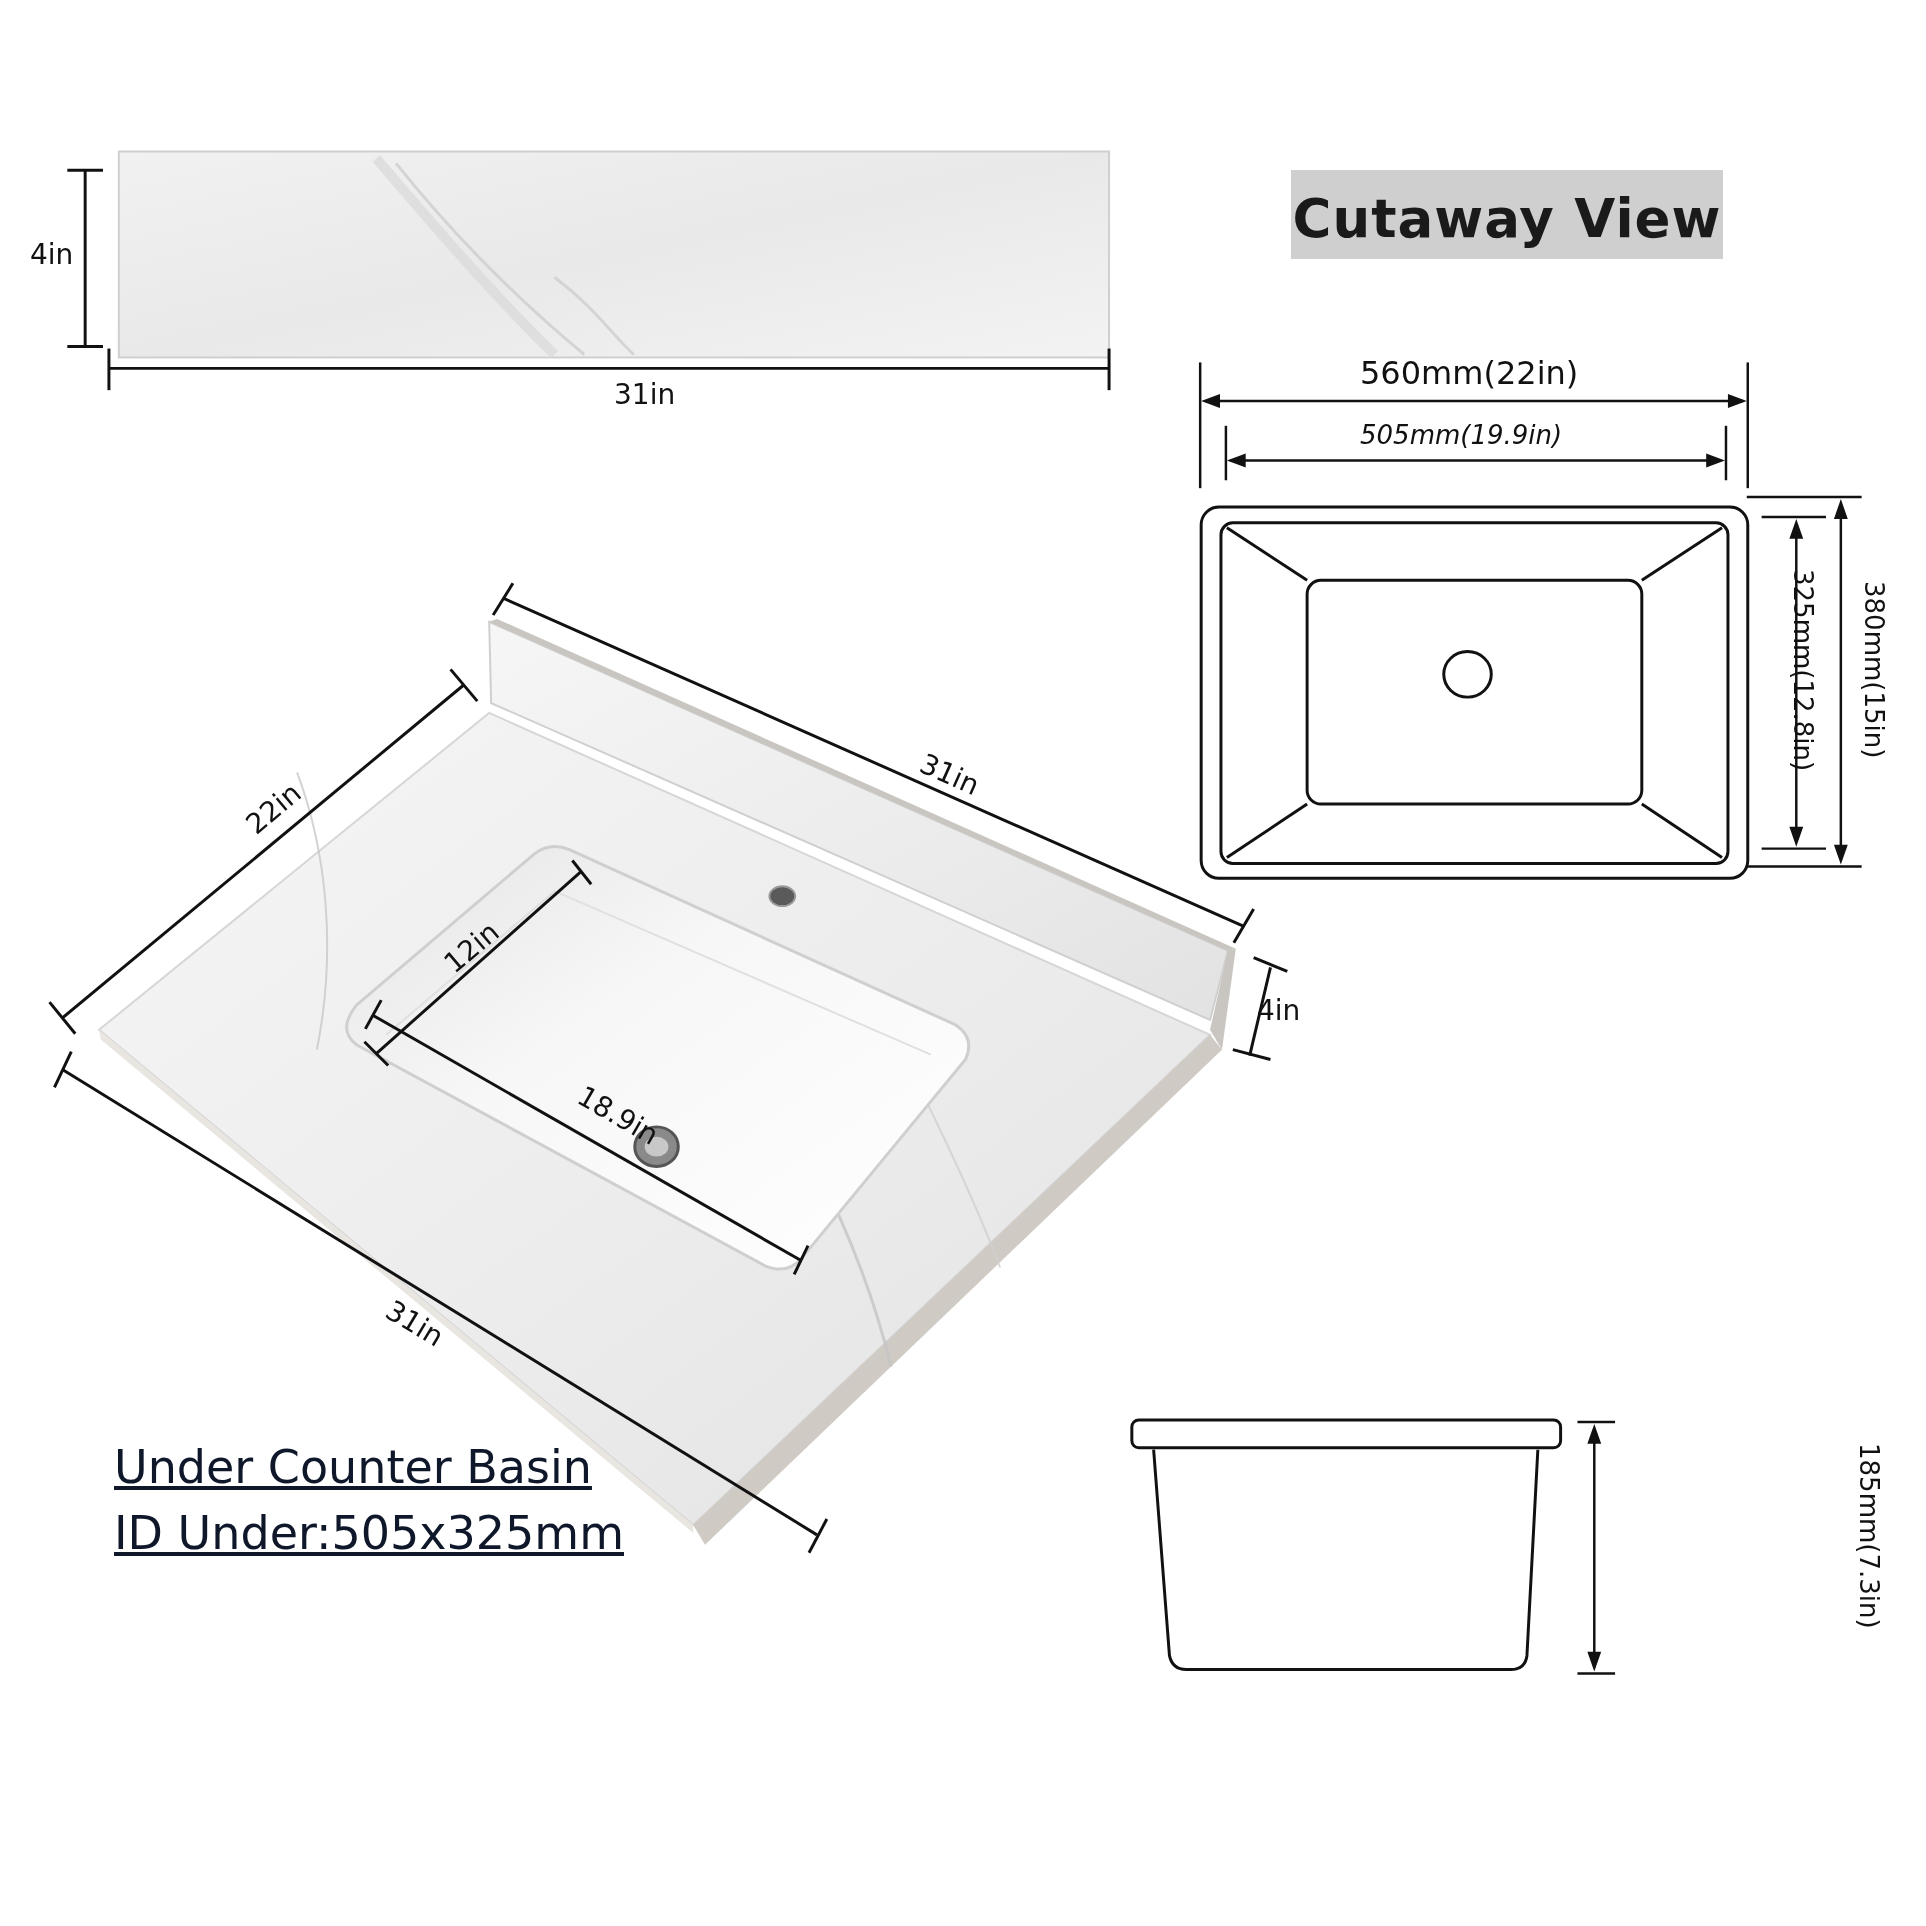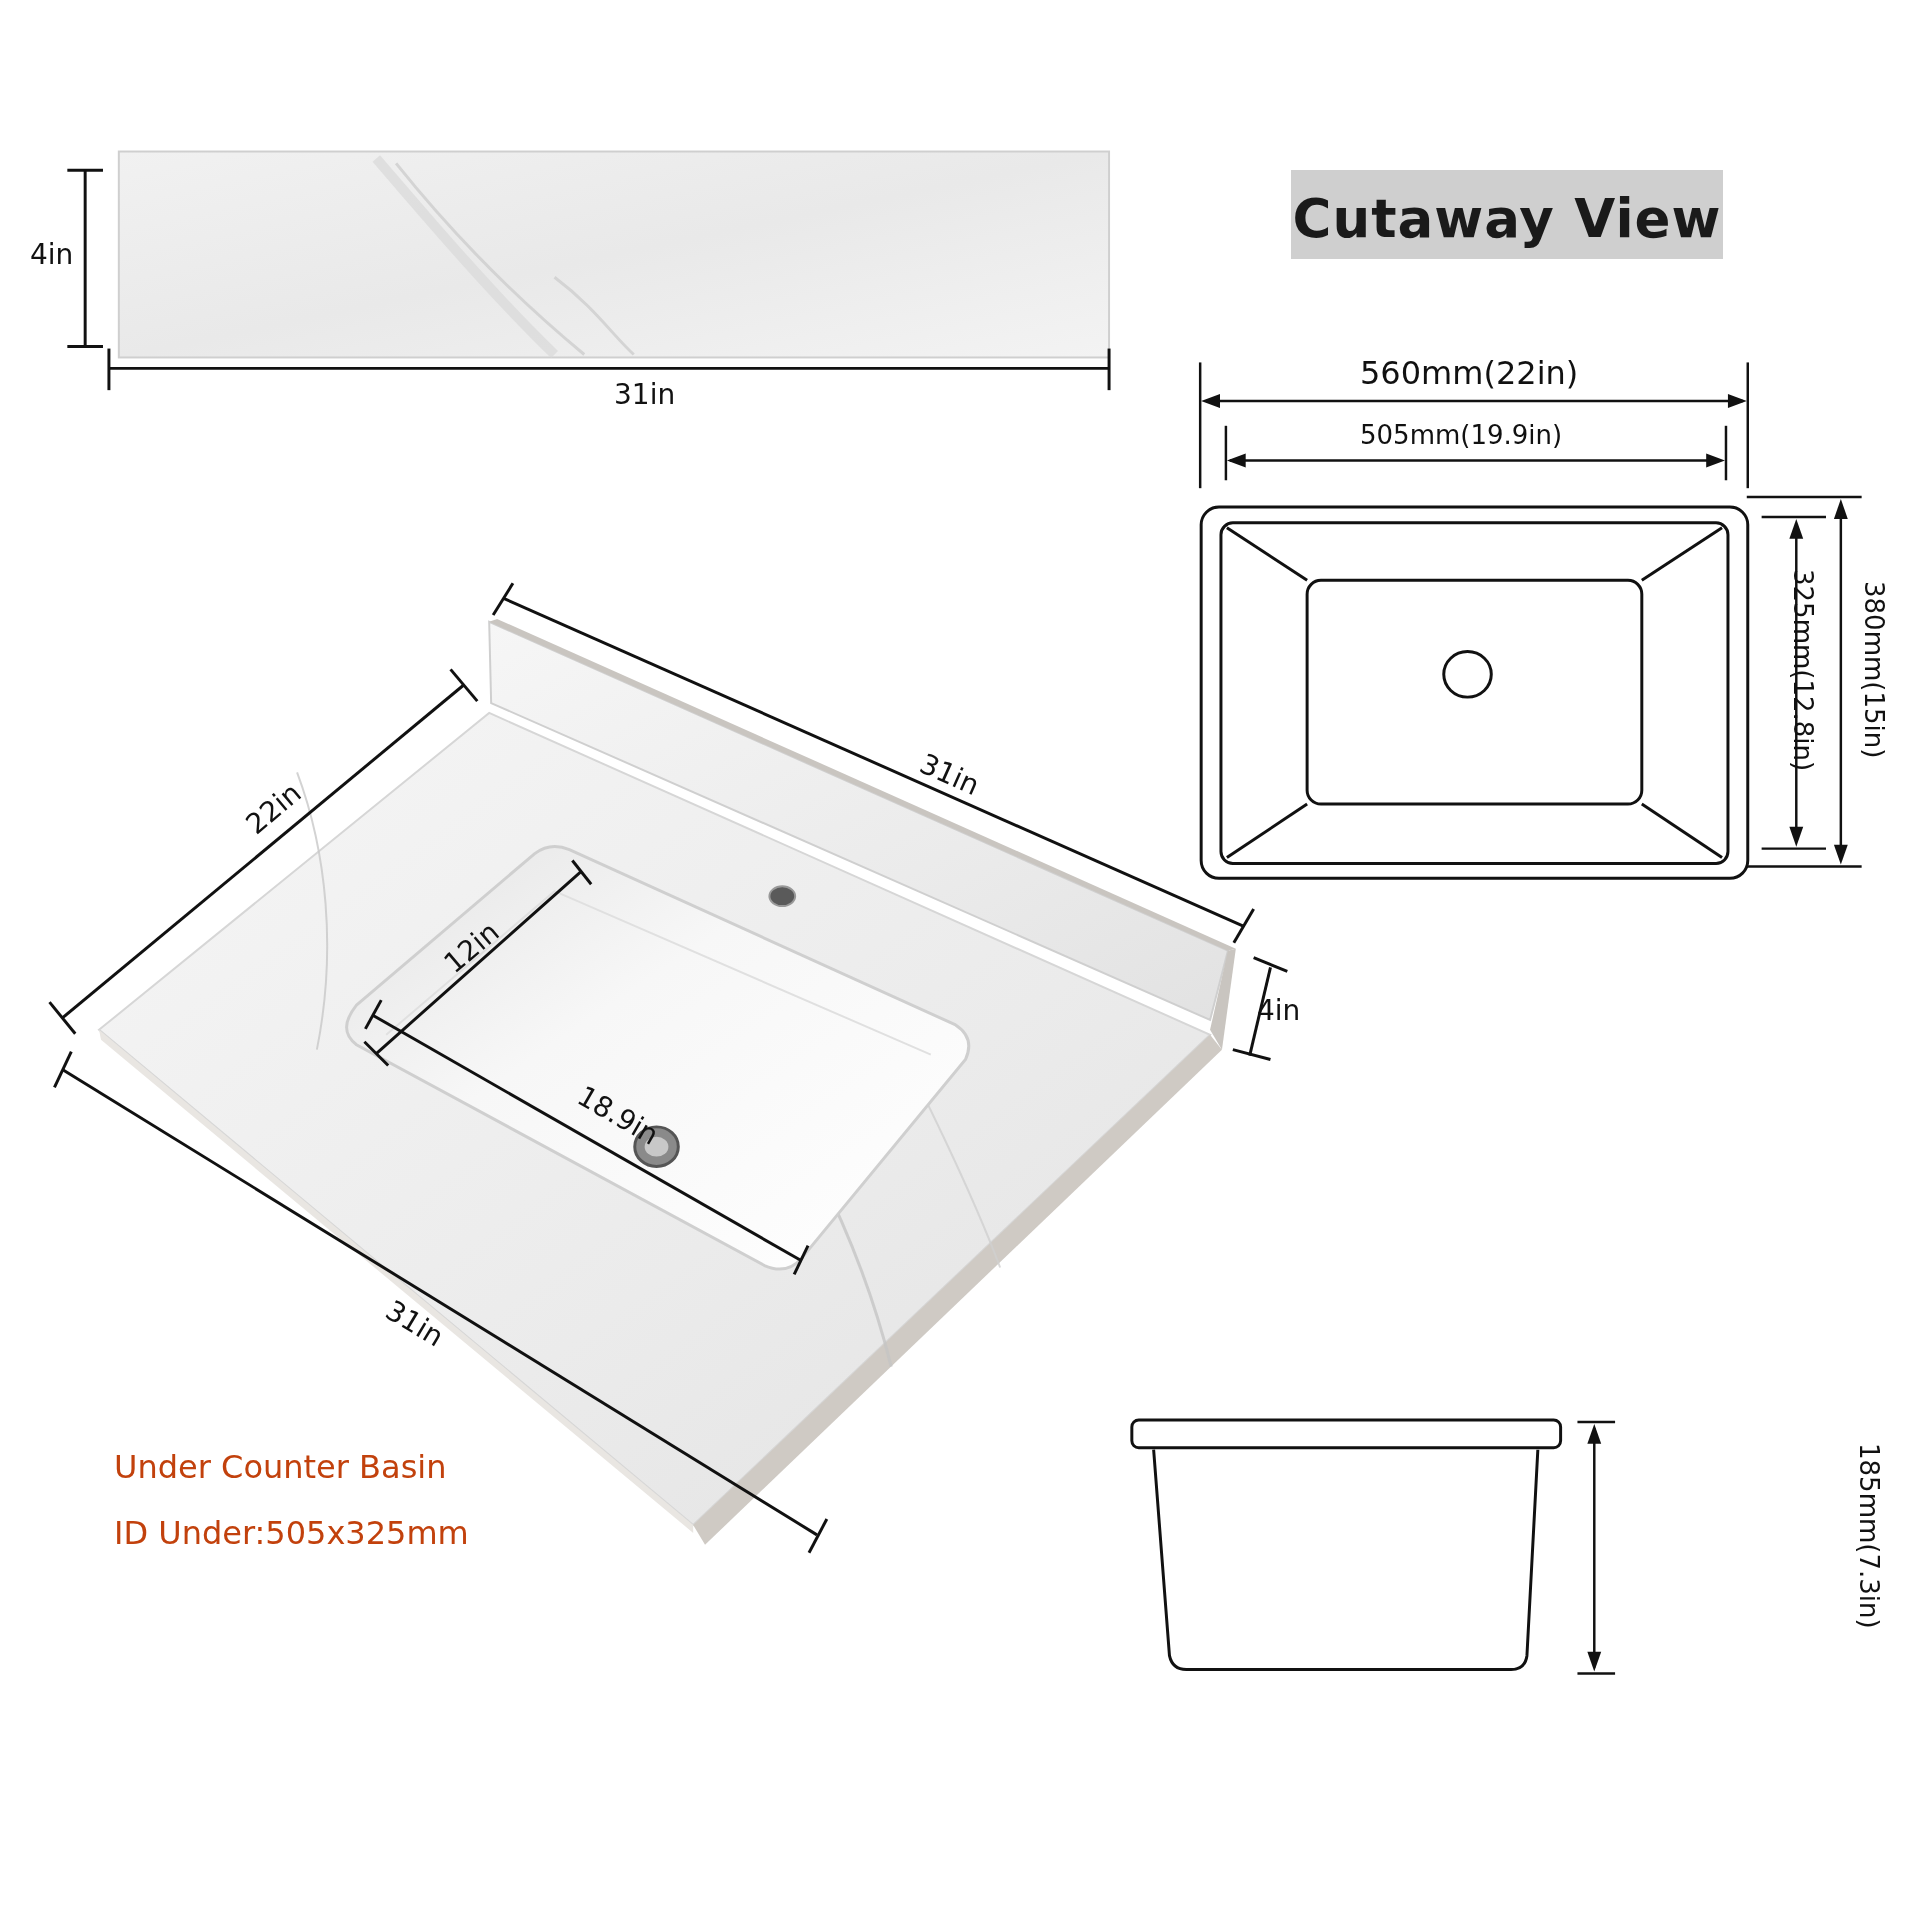--- a/index.html
+++ b/index.html
@@ -5,21 +5,21 @@
   html, body { margin: 0; padding: 0; background: #ffffff; }
   body { width: 1927px; height: 1927px; position: relative; overflow: hidden;
          font-family: "DejaVu Sans", "Liberation Sans", sans-serif; color: #111; }
   svg { position: absolute; left: 0; top: 0; }
   .dim-label { position: absolute; font-size: 28px; color: #111; white-space: nowrap;
                font-family: "DejaVu Sans", sans-serif; }
   .title-box { position: absolute; left: 1291px; top: 170px; width: 432px; height: 89px;
                background: #cfcfcf; display: flex; align-items: center; justify-content: center; }
   .title-box span { font-size: 53px; font-weight: bold; color: #1a1a1a; letter-spacing: 1px; margin-top: 8px; }
   .spec-list { position: absolute; left: 114px; top: 1434px; margin: 0; padding: 0; list-style: none; }
-  .spec-list li { font-size: 32px; line-height: 66px; color: #c2410c; white-space: nowrap; }
+  .spec-list li { font-size: 46px; line-height: 66px; color: #0f172a; white-space: nowrap; text-decoration: underline; }
 </style>
 </head>
 <body>
 
 <div>
   <svg width="1927" height="1927" viewBox="0 0 1946 1946">
     <defs>
       <linearGradient id="marbleA" x1="0" y1="0" x2="1" y2="1">
         <stop offset="0" stop-color="#f1f1f1"></stop>
         <stop offset="0.5" stop-color="#e9e9e9"></stop>
@@ -188,21 +188,21 @@
 <div class="dim-label" style="left:384px; top:1307px; transform: rotate(31deg);">31in</div>
 <div class="dim-label" style="left:1257px; top:994px;">4in</div>
 <div class="dim-label" style="left:441px; top:931px; transform: rotate(-40deg);">12in</div>
 <div class="dim-label" style="left:574px; top:1099px; transform: rotate(30deg);">18.9in</div>
 
 <div class="title-box">
   <span>Cutaway View</span>
 </div>
 
 <div class="dim-label" style="left:1360px; top:354px; font-size:32px;">560mm(22in)</div>
-<div class="dim-label" style="left:1360px; top:420px; font-size:26px;">505mm(19.9in)</div>
+<div class="dim-label" style="left:1360px; top:420px; font-size:26px;font-style:italic;">505mm(19.9in)</div>
 <div class="dim-label" style="left: 1818px; top: 569px; font-size: 26px; transform: rotate(90deg); transform-origin: 0px 0px;">
   <span>325mm(12.8in)</span>
 </div>
 <div class="dim-label" style="left:1889px; top:581px; font-size:26px; transform: rotate(90deg); transform-origin:0 0;">380mm(15in)</div>
 <div class="dim-label" style="left:1884px; top:1443px; font-size:26px; transform: rotate(90deg); transform-origin:0 0;">185mm(7.3in)</div>
 
 <ul class="spec-list">
   <li>Under Counter Basin</li>
   <li>ID Under:505x325mm</li>
 </ul>

